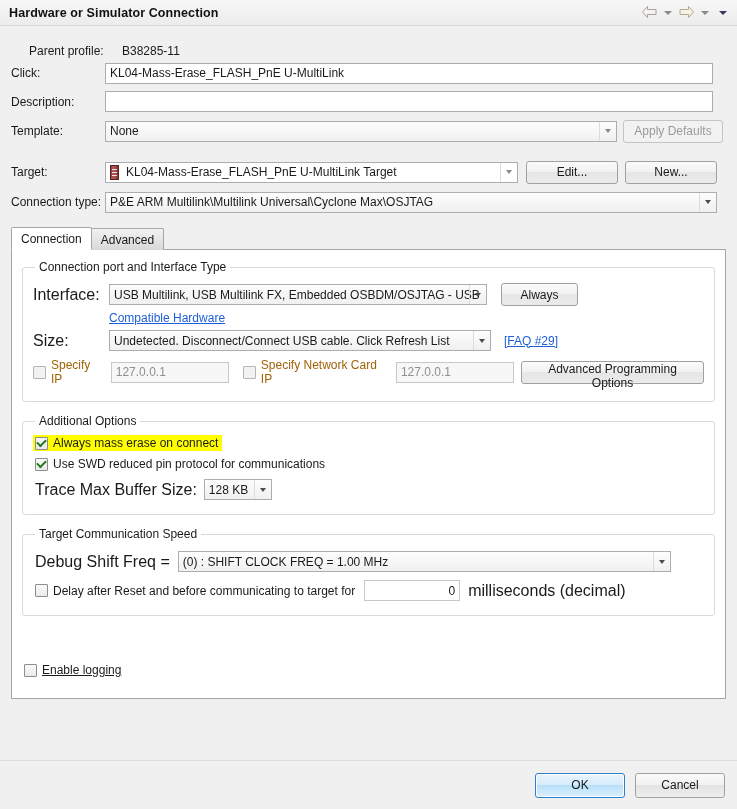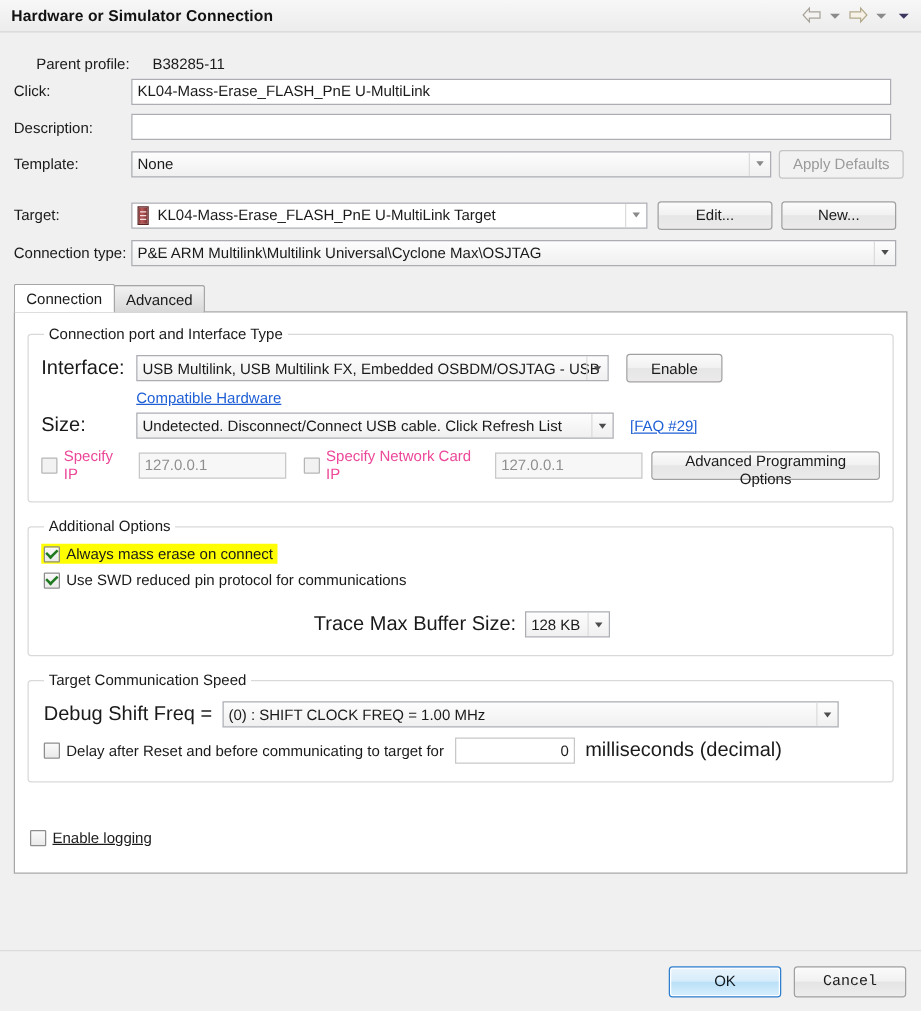--- a/index.html
+++ b/index.html
@@ -169,21 +169,21 @@
     content: "";
     display: block;
     width: 7px; height: 4px;
     border-left: 2px solid #1f7a1f;
     border-bottom: 2px solid #1f7a1f;
     transform: rotate(-45deg);
     margin-top: -2px;
   }
   .cb.disabled { background: #f2f2f2; border-color: #b5b5b5; }
   .cbrow { display: flex; align-items: center; gap: 5px; }
-  .cbrow.dim { color: #ec4899; }
+  .cbrow.dim { color: #a16207; }
   .highlight { background: #ffff00; padding: 1px 4px 1px 2px; }
 
   
   .dev-icon {
     width: 9px; height: 15px;
     background: linear-gradient(to right,#8f3b3b,#b95a5a 35%,#7d3030);
     border: 1px solid #5c2323;
     display: inline-block;
     position: relative;
     flex: 0 0 9px;
@@ -209,21 +209,21 @@
     border-radius: 3px;
     background: linear-gradient(to bottom, #eaf4fd 0%, #d6ecfb 48%, #b9e0f8 50%, #d8effc 100%);
     box-shadow: inset 0 0 0 1px #ffffff;
     font-size: 12px; color: #11191f;
   }
   .btn-cancel {
     width: 90px; height: 25px;
     border: 1px solid #a0a0a0;
     border-radius: 3px;
     background: linear-gradient(to bottom, #fbfbfb 0%, #f1f1f1 48%, #e4e4e4 50%, #ededed 100%);
-    font-size: 12px; color: #1a1a1a; font-family: Liberation Mono, monospace;
+    font-size: 12px; color: #1a1a1a;
   }
 </style>
 </head>
 <body>
 
 <div class="dialog">
 
   <div class="titlebar">
     <span class="title-text">Hardware or Simulator Connection</span>
     <div class="nav-icons">
@@ -312,21 +312,21 @@
       <legend>Connection port and Interface Type</legend>
 
       <div class="fieldrow">
         <span class="flabel" style="width:76px;">Interface:</span>
         <div class="combo" style="width:378px;">
           <span>USB Multilink, USB Multilink FX, Embedded OSBDM/OSJTAG - USB</span>
           <span class="arrowbox flat">
               <span class="tri-down"></span>
             </span>
         </div>
-        <button class="btn" style="width:77px;margin-left:14px;">Enable</button>
+        <button class="btn" style="width:77px;margin-left:14px;">Always</button>
       </div>
 
       <div class="fieldrow" style="margin:2px 0 4px 0;">
         <span style="width:76px;"></span>
         <a class="link">Compatible Hardware</a>
       </div>
 
       <div class="fieldrow">
         <span class="flabel" style="width:76px;">Size:</span>
         <div class="combo" style="width:382px;">
@@ -365,21 +365,21 @@
         </div>
       </div>
 
       <div class="fieldrow" style="margin:3px 0 8px 2px;">
         <div class="cbrow">
           <span class="cb checked"></span>
           <span>Use SWD reduced pin protocol for communications</span>
         </div>
       </div>
 
-      <div class="fieldrow" style="margin:18px 0 4px 2px;justify-content:center;">
+      <div class="fieldrow" style="margin:8px 0 4px 2px;">
         <span class="flabel" style="margin-right:7px;">Trace Max Buffer Size:</span>
         <div class="combo" style="width:68px;">
           <span>128 KB</span>
           <span class="arrowbox flat">
               <span class="tri-down"></span>
             </span>
         </div>
       </div>
     </fieldset>
 

